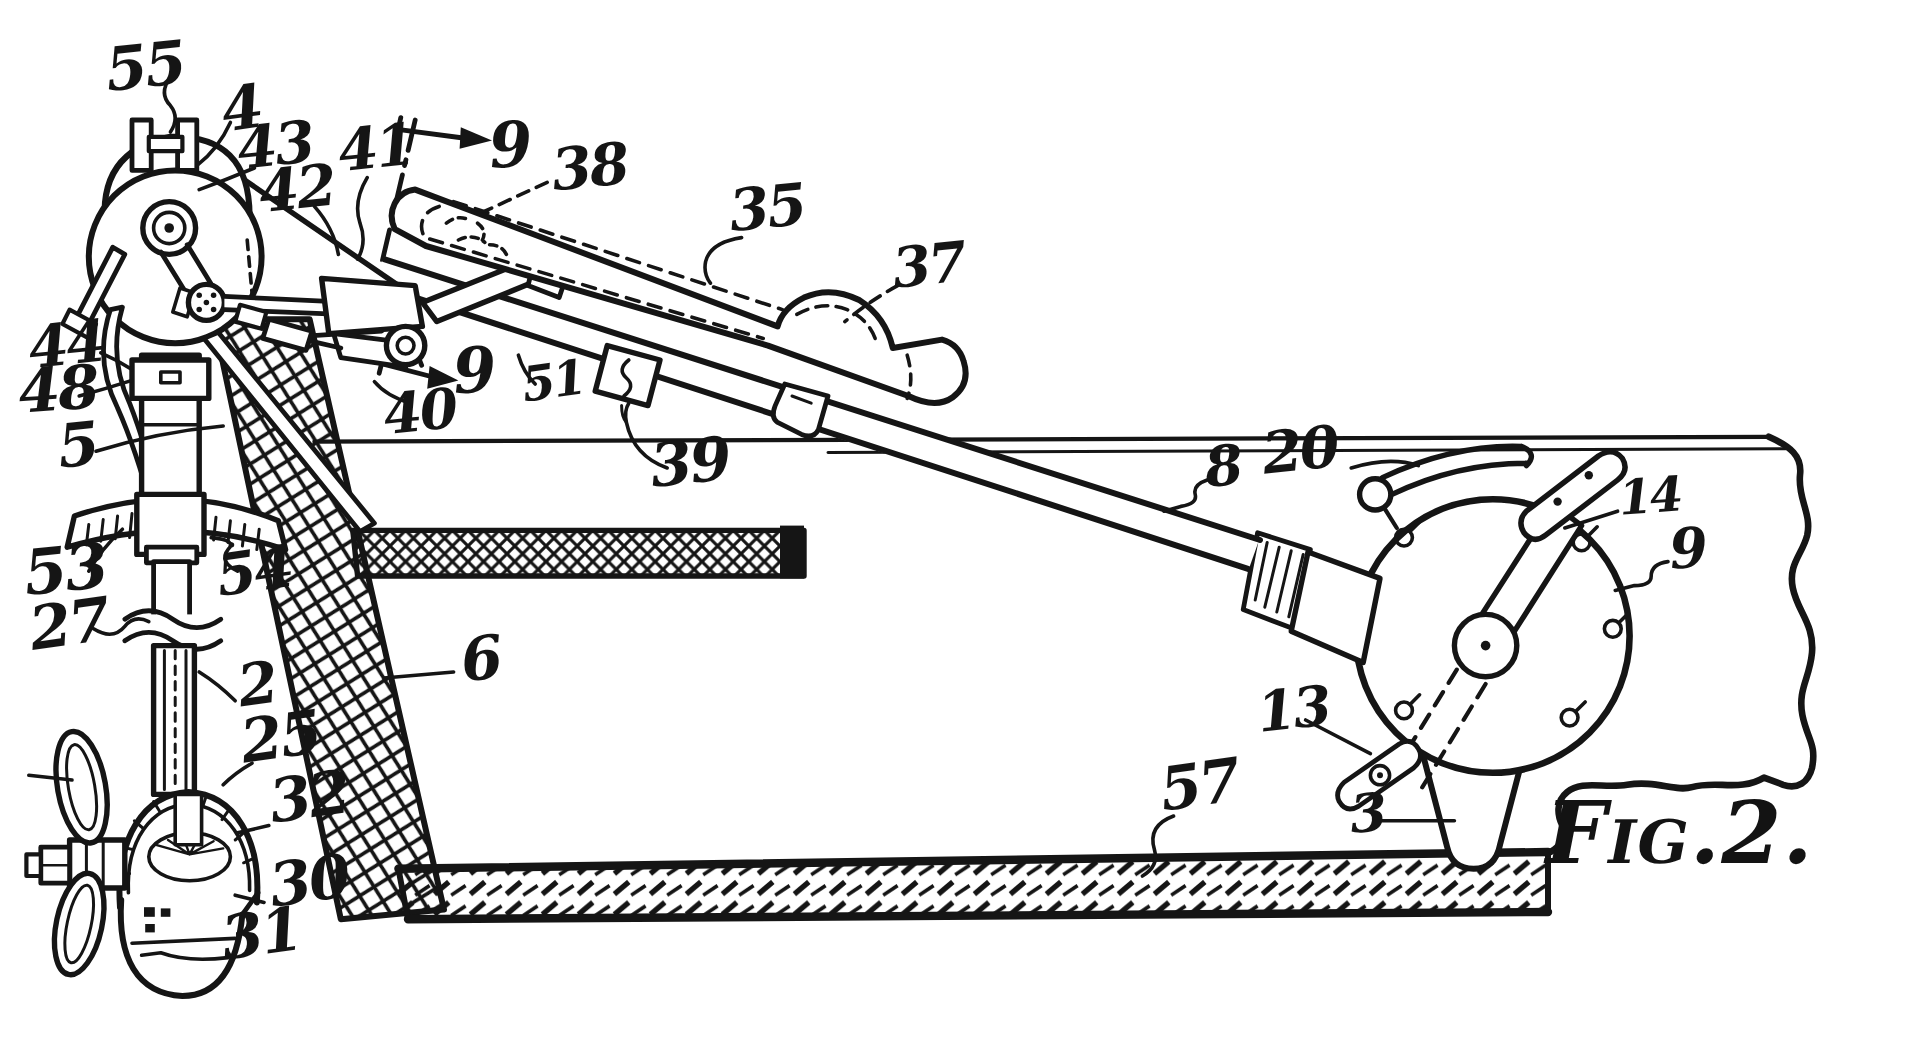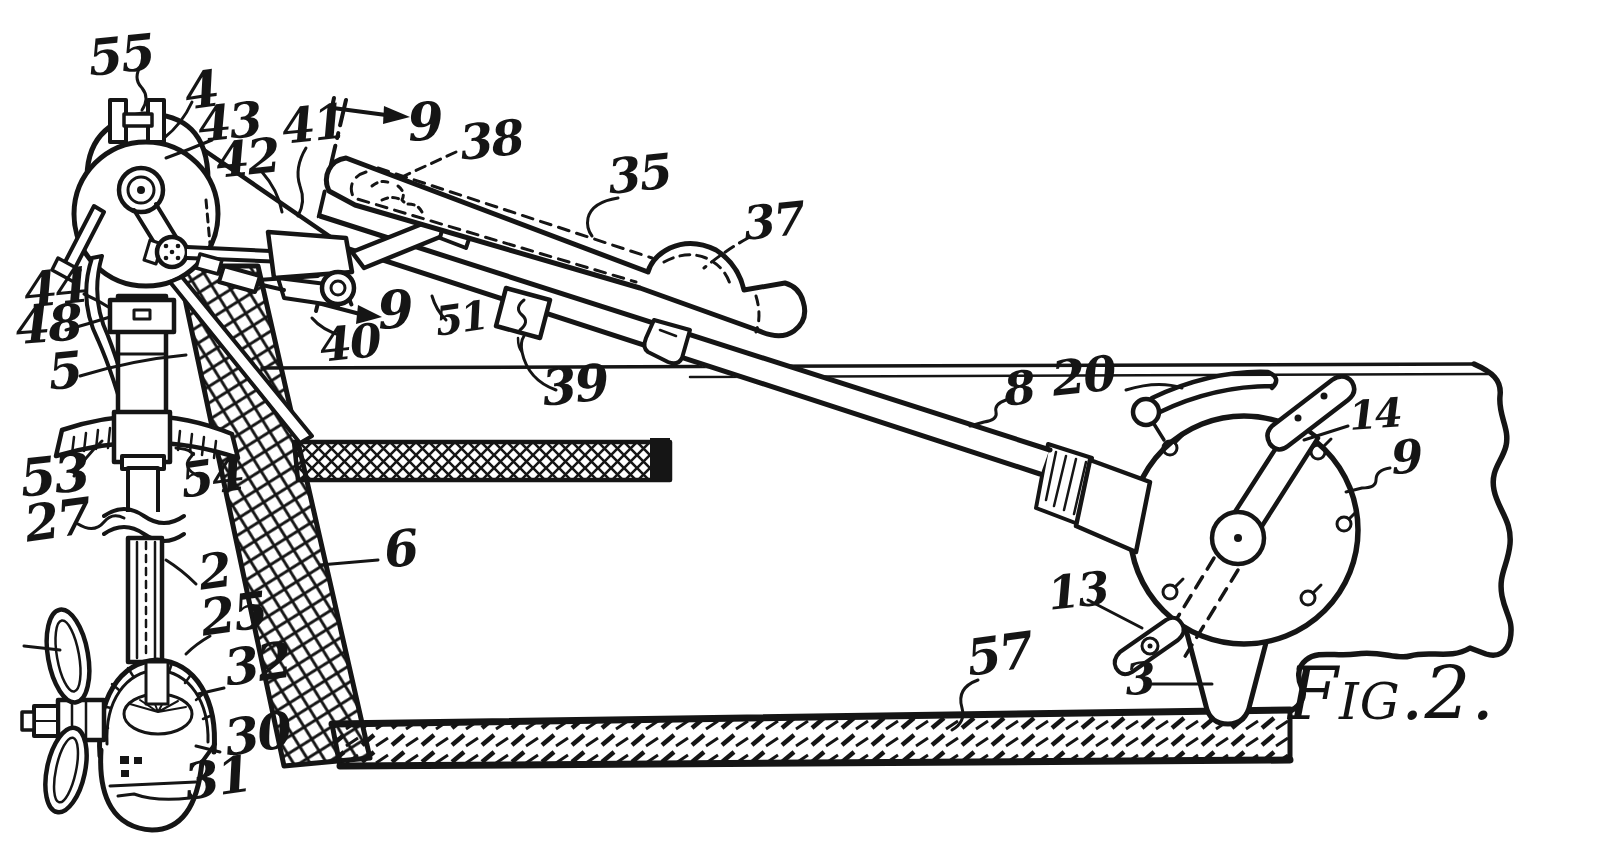--- a/index.html
+++ b/index.html
@@ -4,21 +4,21 @@
 <style>
   html,body{margin:0;padding:0;background:#e8e8e8;}
   .stage{position:relative;width:1606px;height:864px;background:#ffffff;overflow:hidden;
          font-family:"DejaVu Serif",serif;}
   .stage svg{position:absolute;left:0;top:0;}
   .labels{position:absolute;left:0;top:0;width:100%;height:100%;}
   .ref{position:absolute;font-family:"DejaVu Serif",serif;font-style:italic;font-weight:700;
        color:#151515;line-height:0.82;white-space:nowrap;transform-origin:left top;
        letter-spacing:-2px;}
   .caption{position:absolute;left:1288px;top:662px;font-family:"DejaVu Serif",serif;
-       font-style:italic;font-weight:400;font-variant:small-caps;font-size:72px;
+       font-style:italic;font-weight:700;font-variant:small-caps;font-size:72px;
        letter-spacing:1px;color:#131313;line-height:0.9;}
 </style>
 </head>
 <body>
 
 <div class="stage">
 
 <svg width="1606" height="864" viewBox="0 0 1606 864">
   <defs>
     <pattern id="hx" width="20" height="20" patternUnits="userSpaceOnUse" patternTransform="rotate(13)">

